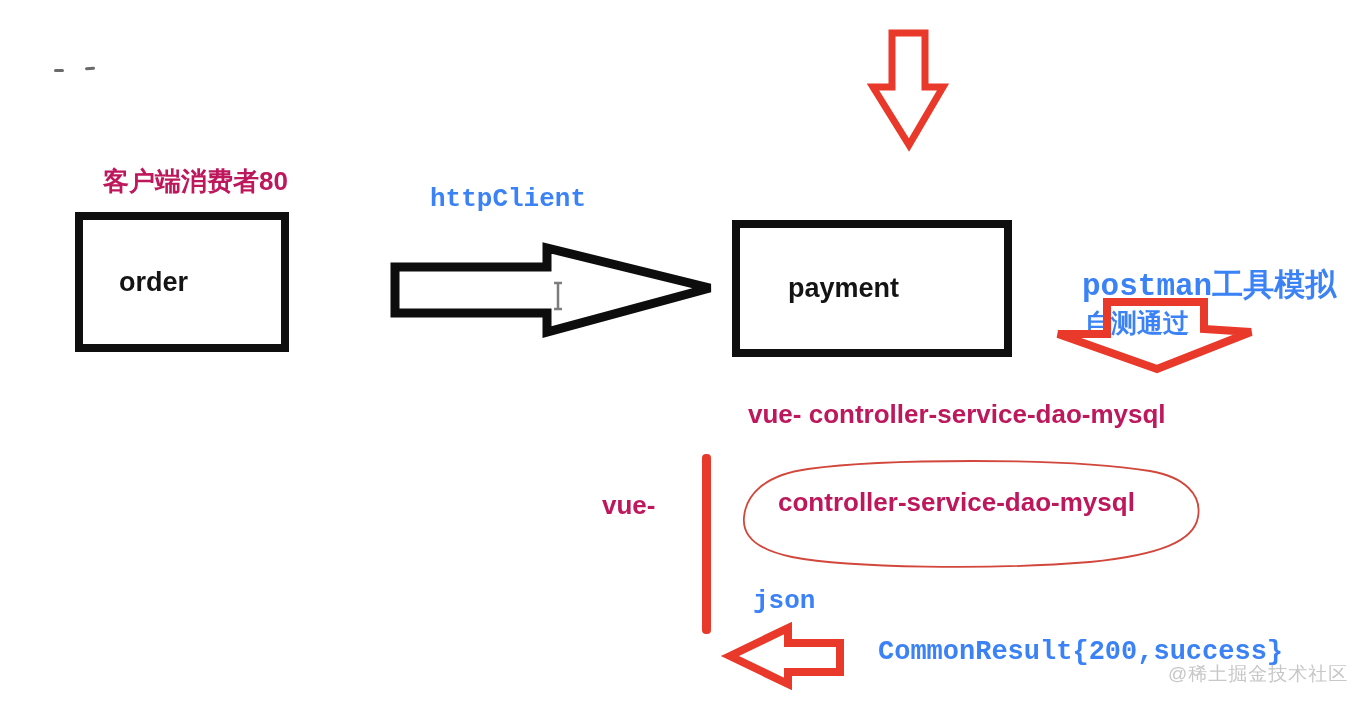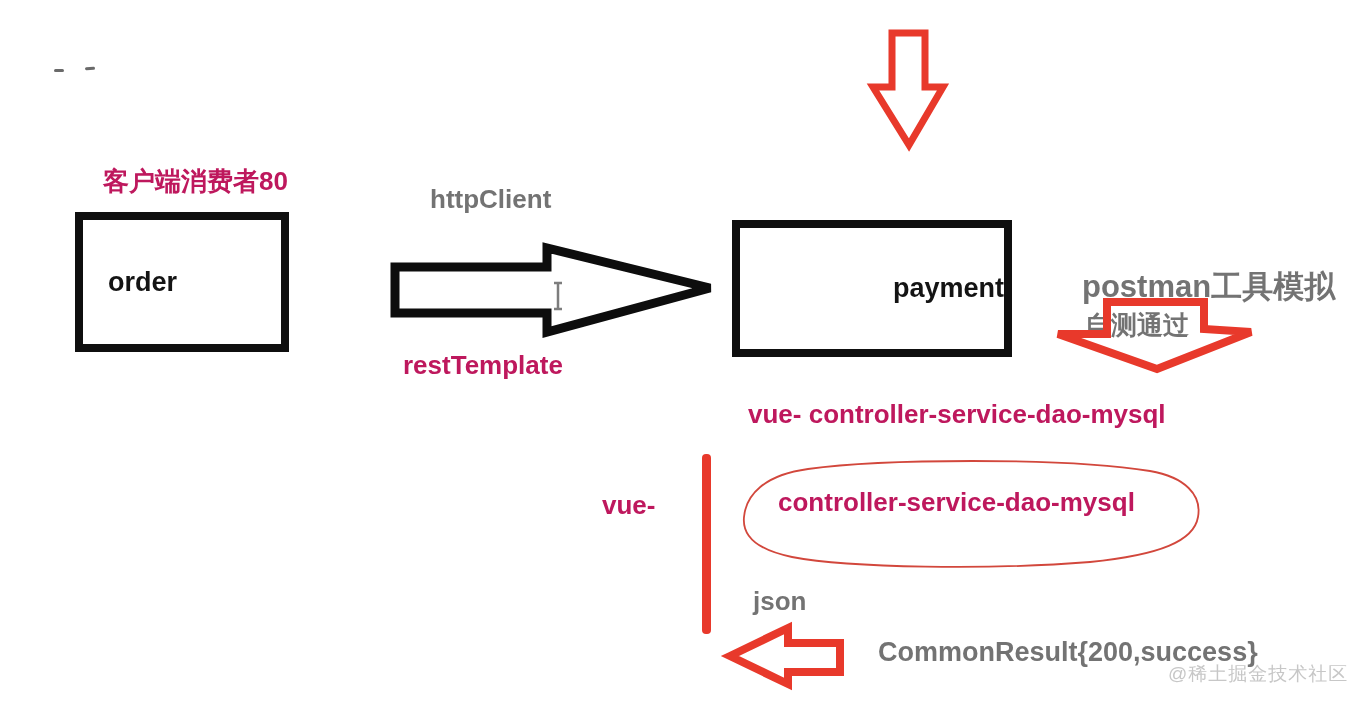--- a/index.html
+++ b/index.html
@@ -6,21 +6,21 @@
   #canvas{
     position:relative;
     width:1357px;height:702px;
     background:#ffffff;
     overflow:hidden;
     font-family:"Liberation Sans","DejaVu Sans",sans-serif;
   }
   .abs{position:absolute;}
   .txt{white-space:nowrap;font-weight:bold;line-height:1.1;}
   .black{color:#be185d;}
-  .red{color:#737373;}
+  .red{color:#3b82f6;font-family:Liberation Mono, monospace;}
   .t26{font-size:26px;}
   .t24{font-size:31px;}
   .t27{font-size:27px;margin-top:44px;}
   .box{
     border:8px solid #0f0f0f;
     background:#ffffff;
     display:flex;align-items:center;
     box-sizing:border-box;
   }
   .box .lbl{font-weight:bold;font-size:27px;color:#141414;}
@@ -38,46 +38,45 @@
 </style>
 </head>
 <body>
 
 <div id="canvas">
 
   <div class="dash" style="left:54px;top:69px;width:10px;"></div>
   <div class="dash" style="left:85px;top:67px;width:10px;transform:rotate(-4deg);"></div>
 
   <div class="abs txt black t26" style="left:103px;top:167px;">客户端消费者80</div>
-  <div class="abs box" style="left:75px;top:212px;width:214px;height:140px;padding-left:25px;">
+  <div class="abs box" style="left:75px;top:212px;width:214px;height:140px;padding-left:36px;">
     <span class="lbl">order</span>
   </div>
 
   <div class="abs txt red t26" style="left:430px;top:185px;">httpClient</div>
-  <div class="abs txt black t26" style="left:403px;top:351px;">restTemplate</div>
 
   <div class="abs" style="left:390px;top:240px;">
     <svg width="330" height="100" viewBox="0 0 330 100">
       <path d="M5,27 L157,27 L157,8 L320,48 L157,92 L157,73 L5,73 Z" fill="#ffffff" stroke="#0d0d0d" stroke-width="9" stroke-linejoin="miter"></path>
     </svg>
   </div>
 
   <div class="abs" style="left:550px;top:281px;">
     <svg width="16" height="30" viewBox="0 0 16 30">
       <path d="M4,2 H12 M8,2 V28 M4,28 H12" stroke="#7d7d7d" stroke-width="2.5" fill="none"></path>
     </svg>
   </div>
 
   <div class="abs" style="left:866px;top:28px;">
     <svg width="88" height="124" viewBox="0 0 88 124">
       <path d="M26,5 L59,5 L59,59 L77,59 L43,117 L7,59 L26,59 Z" fill="none" stroke="#e8392b" stroke-width="7" stroke-linejoin="miter"></path>
     </svg>
   </div>
 
-  <div class="abs box" style="left:732px;top:220px;width:280px;height:137px;padding-left:48px;justify-content:flex-end;">
+  <div class="abs box" style="left:732px;top:220px;width:280px;height:137px;padding-left:48px;">
     <span class="lbl">payment</span>
   </div>
 
   <div class="abs txt red t24" style="left:1082px;top:270px;">postman工具模拟</div>
   <div class="abs txt red t26" style="left:1085px;top:311px;">自测通过</div>
   <div class="abs" style="left:1050px;top:296px;">
     <svg width="210" height="84" viewBox="0 0 210 84">
       <path d="M57,6 L154,6 L154,33 L201,36 L107,73 L8,38 L57,38 Z" fill="none" stroke="#e8392b" stroke-width="8" stroke-linejoin="miter"></path>
     </svg>
   </div>

